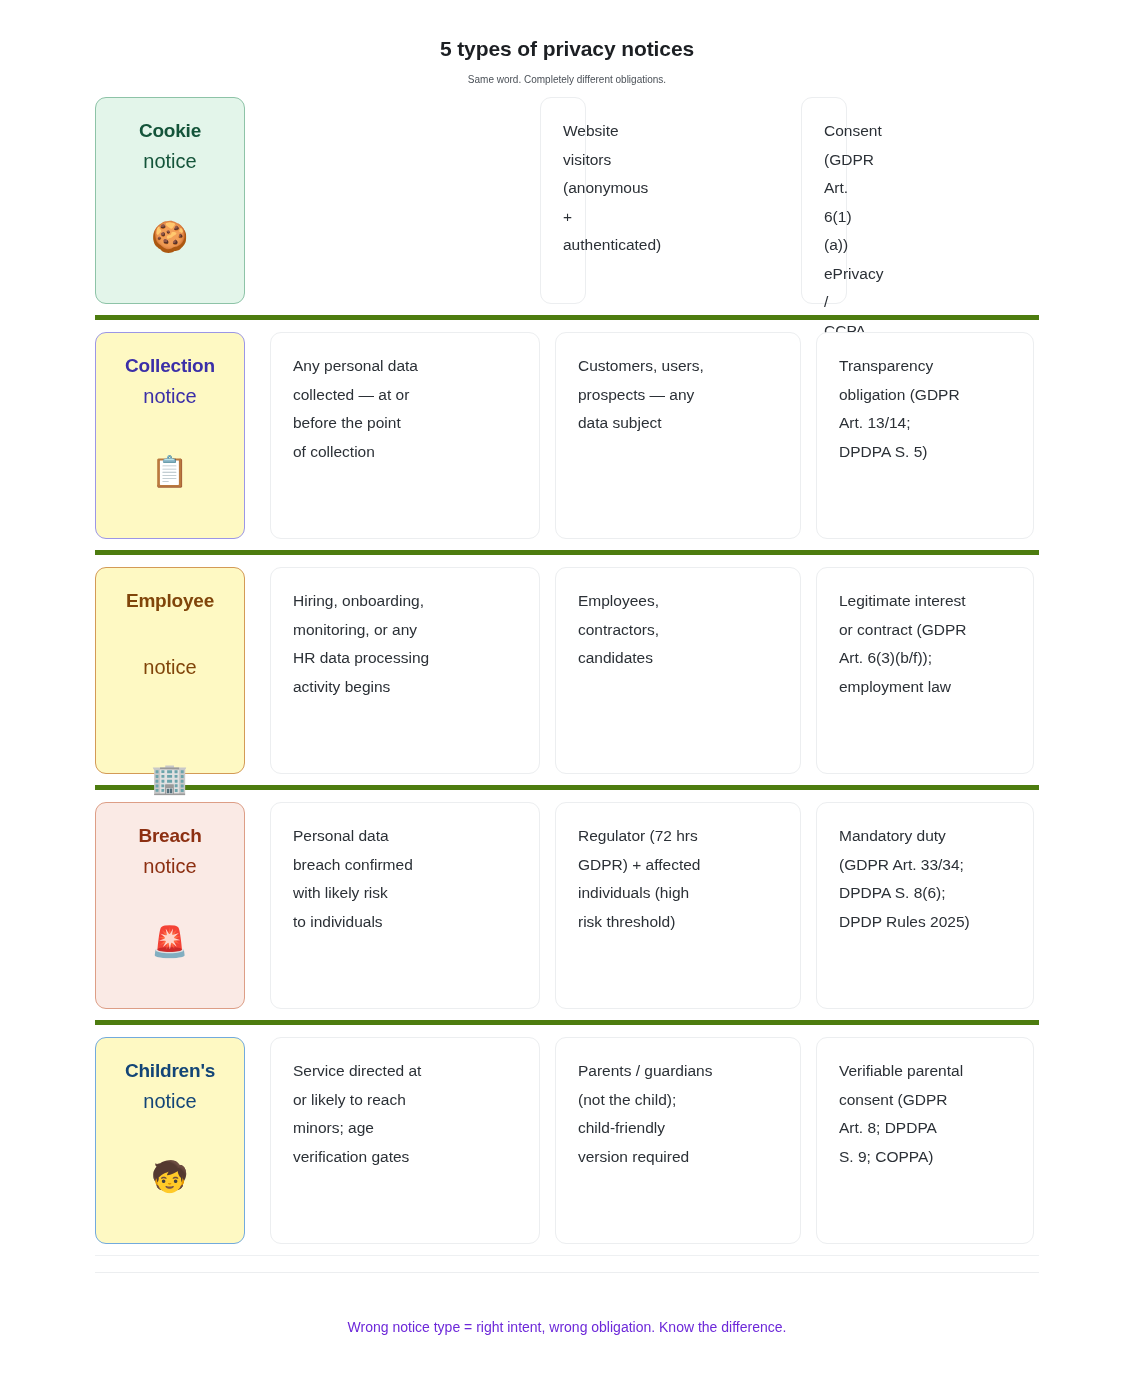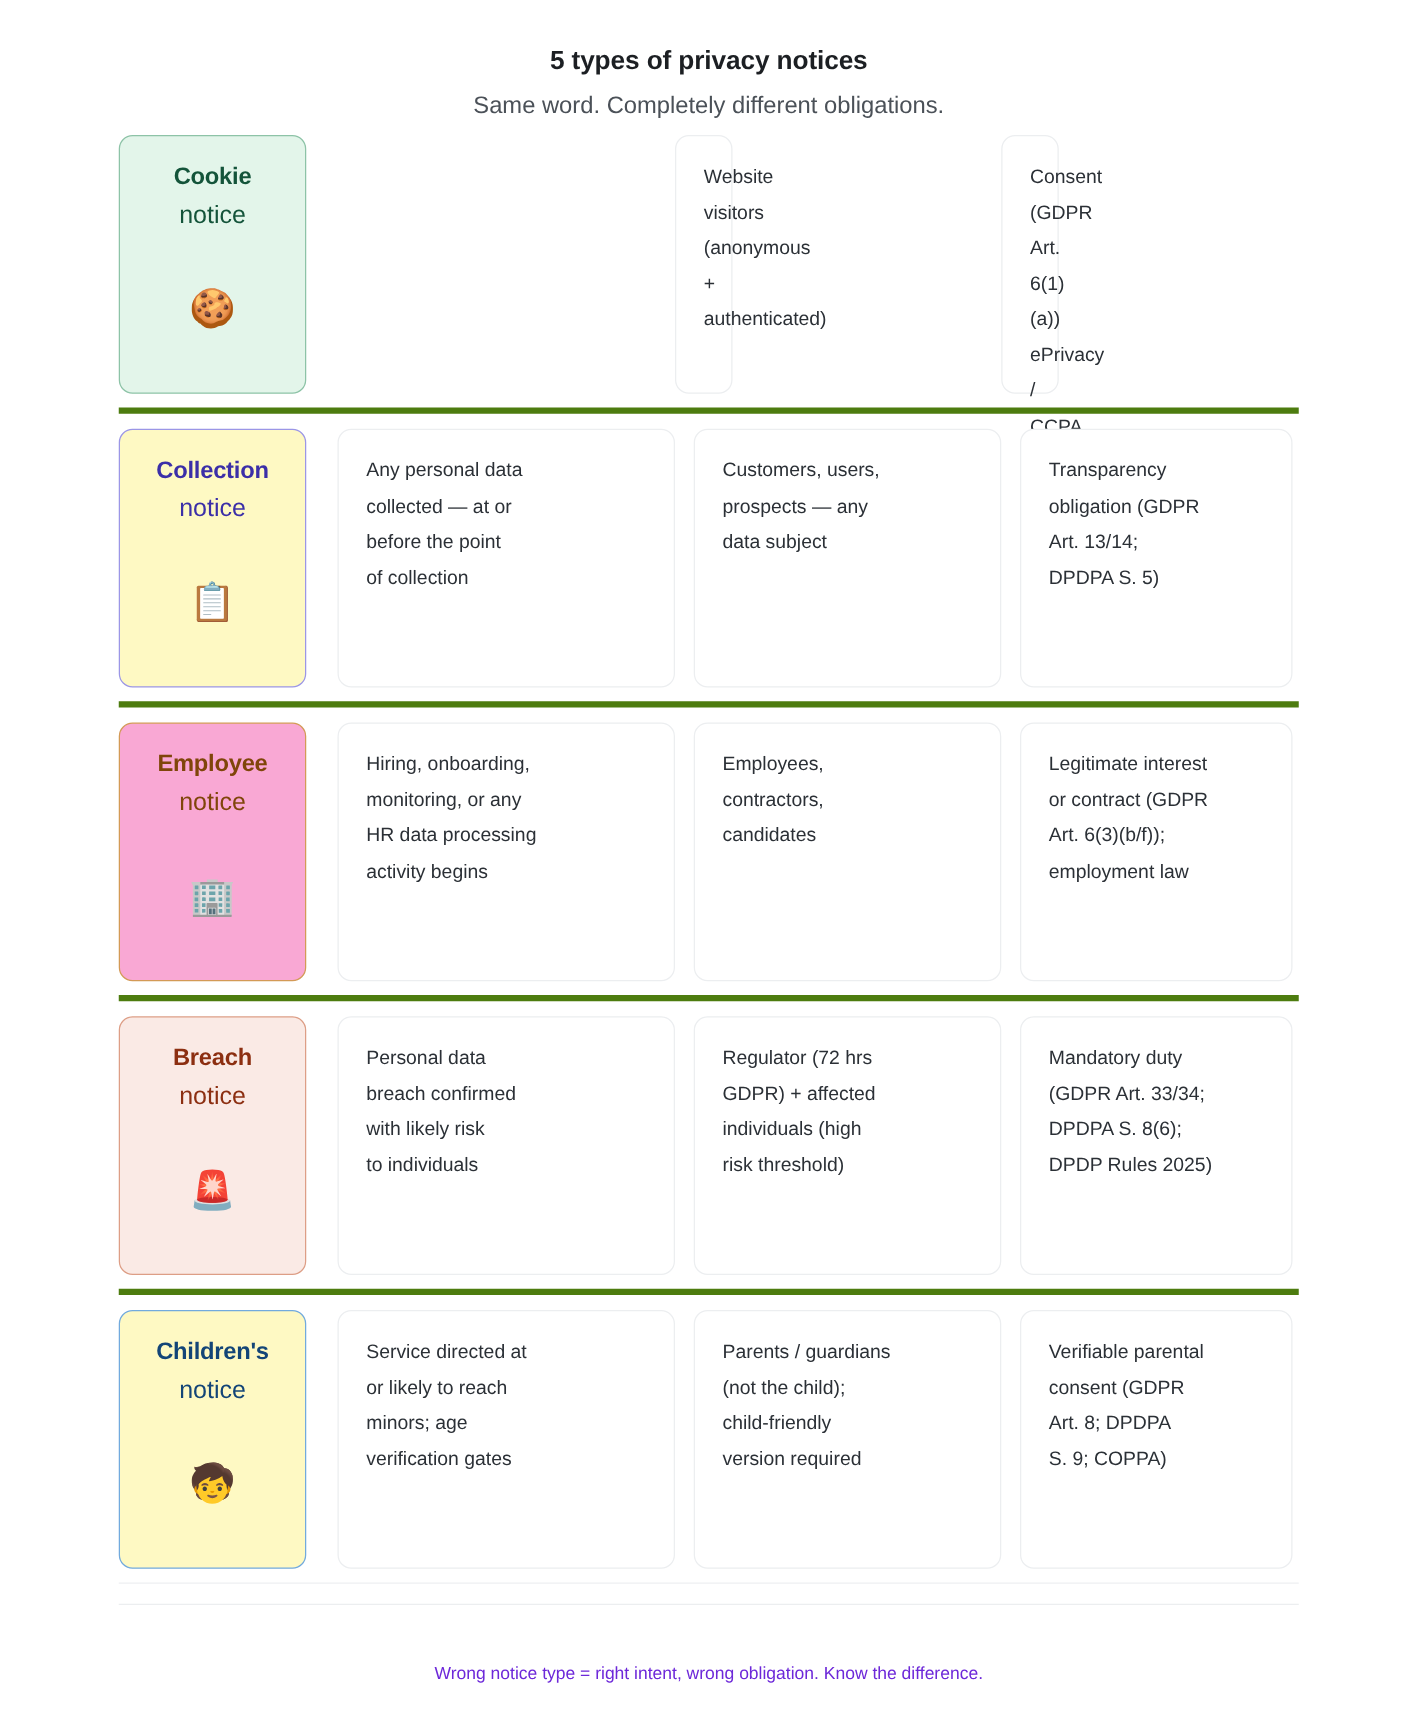--- a/index.html
+++ b/index.html
@@ -28,21 +28,21 @@
   .title {
     font-size: 21px;
     font-weight: 700;
     text-align: center;
     color: #1c1f23;
     letter-spacing: -0.1px;
     margin-top: 7px;
   }
 
   .subtitle {
-    font-size: 19px;
+    font-size: 10px;
     font-weight: 400;
     text-align: center;
     color: #4b5158;
     margin-top: 13px;
   }
 
   
   .col-headers {
     display: grid;
     grid-template-columns: 150px 25px 270px 15px 246px 15px 218px;
@@ -189,21 +189,21 @@
       <div></div>
       <div class="cell-card">
         <div class="cell-text">Transparency
 obligation (GDPR
 Art. 13/14;
 DPDPA S. 5)</div>
       </div>
     </div>
 
     <div class="row">
-      <div class="type-card" style="background: #f9a8d4; border-color: rgb(211, 154, 86);">
+      <div class="type-card" style="background: #fef9c3; border-color: rgb(211, 154, 86); gap: 36px;">
         <div class="type-name" style="color: rgb(128, 69, 10);">Employee</div>
         <div class="type-sub" style="color: rgb(128, 69, 10);">notice</div>
         <div class="type-emoji">🏢</div>
       </div>
       <div></div>
       <div class="cell-card">
         <div class="cell-text">Hiring, onboarding,
 monitoring, or any
 HR data processing
 activity begins</div>

